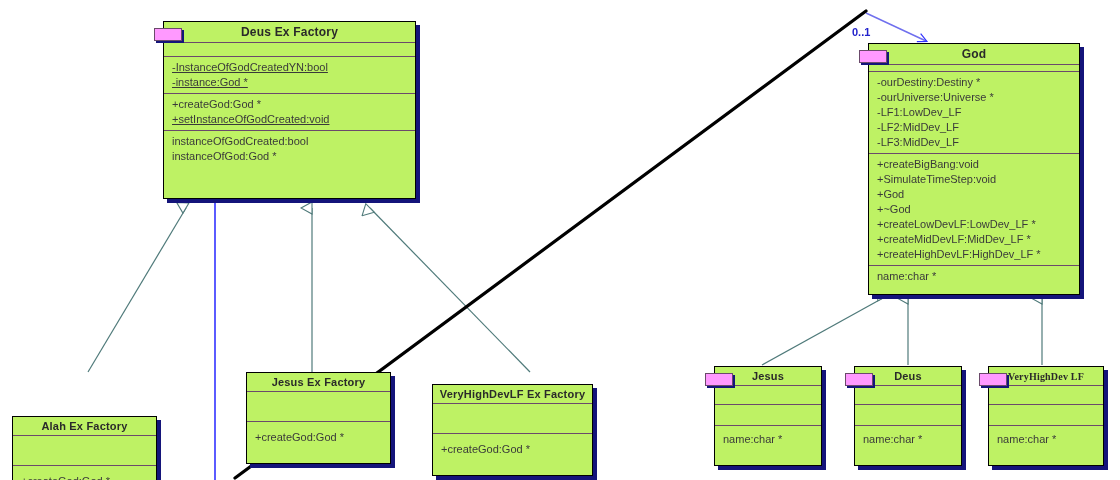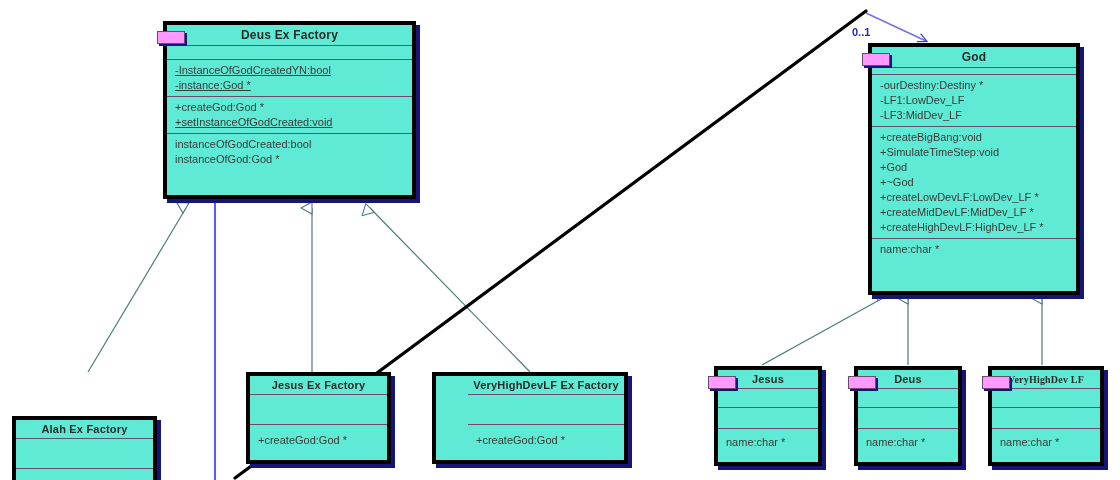--- a/index.html
+++ b/index.html
@@ -10,22 +10,22 @@
     background:#ffffff;
     overflow:hidden;
     font-family:"Liberation Sans","DejaVu Sans",sans-serif;
   }
   #edges{position:absolute;left:0;top:0;width:1120px;height:480px;}
 
   
   .uml{
     position:absolute;
     box-sizing:border-box;
-    background:#5eead4;
-    border:4px solid #000000;
+    background:#bef264;
+    border:1px solid #000000;
     box-shadow:4px 4px 0 0 #14147A;
     z-index:5;
   }
   .uml .hdr{
     text-align:center;
     font-weight:bold;
     color:#2a2a2a;
     letter-spacing:.2px;
     box-sizing:border-box;
     display:flex;align-items:center;justify-content:center;
@@ -133,21 +133,23 @@
       <div class="mem">instanceOfGod:God *</div>
     </div>
   </div>
 
   <div class="uml big" style="left:868px;top:43px;width:212px;height:252px;">
     <div class="tab"></div>
     <div class="hdr">God</div>
     <div class="sec" style="height:6px;"></div>
     <div class="sec">
       <div class="mem">-ourDestiny:Destiny *</div>
+      <div class="mem">-ourUniverse:Universe *</div>
       <div class="mem">-LF1:LowDev_LF</div>
+      <div class="mem">-LF2:MidDev_LF</div>
       <div class="mem">-LF3:MidDev_LF</div>
     </div>
     <div class="sec">
       <div class="mem">+createBigBang:void</div>
       <div class="mem">+SimulateTimeStep:void</div>
       <div class="mem">+God</div>
       <div class="mem">+~God</div>
       <div class="mem">+createLowDevLF:LowDev_LF *</div>
       <div class="mem">+createMidDevLF:MidDev_LF *</div>
       <div class="mem">+createHighDevLF:HighDev_LF *</div>
@@ -166,21 +168,21 @@
   </div>
 
   <div class="uml small" style="left:246px;top:372px;width:145px;height:92px;">
     <div class="hdr">Jesus Ex Factory</div>
     <div class="sec empty" style="height:30px;"></div>
     <div class="sec" style="padding-top:8px;">
       <div class="mem">+createGod:God *</div>
     </div>
   </div>
 
-  <div class="uml small" style="left:432px;top:372px;width:196px;height:92px;padding-left:32px;">
+  <div class="uml small" style="left:432px;top:384px;width:161px;height:92px;">
     <div class="hdr">VeryHighDevLF Ex Factory</div>
     <div class="sec empty" style="height:30px;"></div>
     <div class="sec" style="padding-top:8px;">
       <div class="mem">+createGod:God *</div>
     </div>
   </div>
 
   <div class="uml small" style="left:714px;top:366px;width:108px;height:100px;">
     <div class="tab"></div>
     <div class="hdr">Jesus</div>

